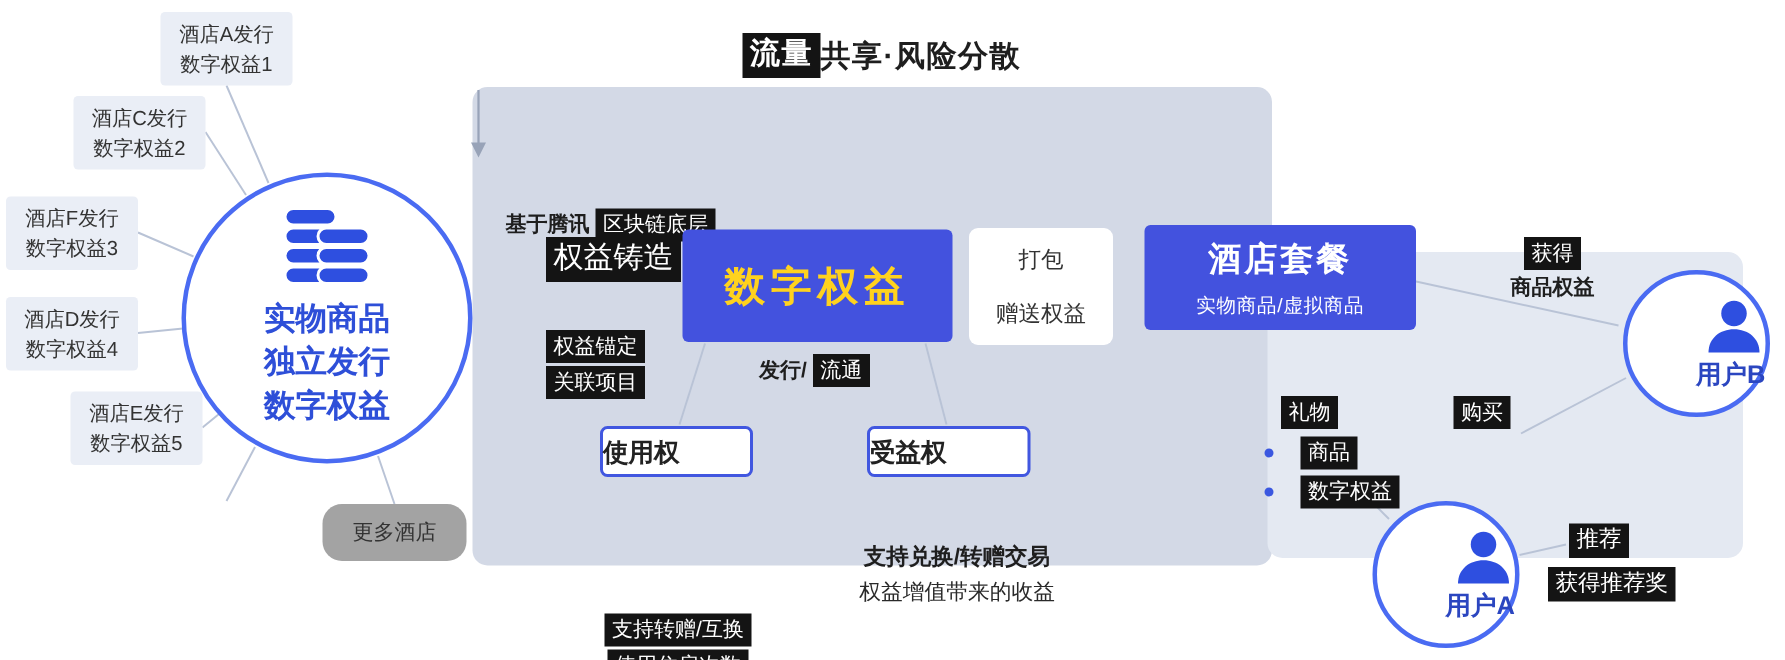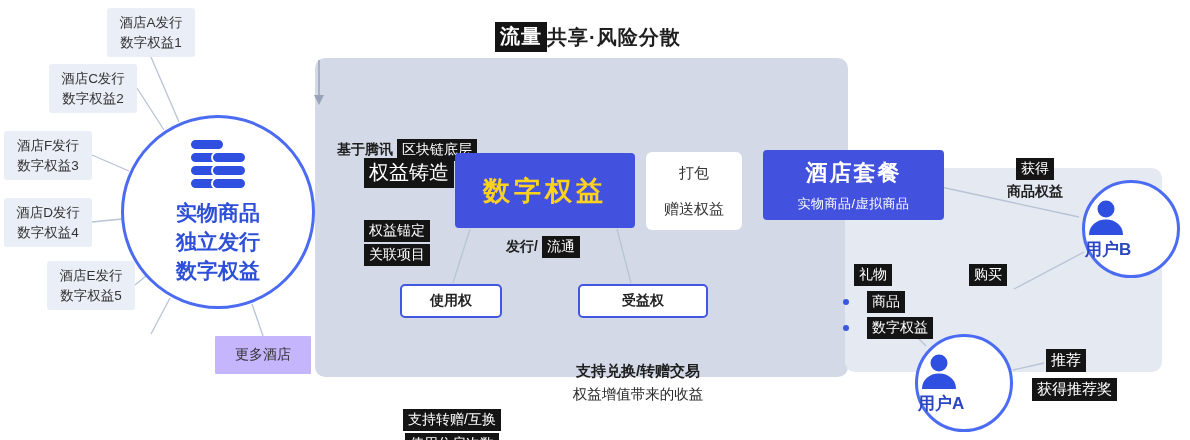--- a/index.html
+++ b/index.html
@@ -8,40 +8,40 @@
   .canvas { position:relative; width:1190px; height:440px; background:#fff; overflow:hidden; }
   .abs { position:absolute; z-index:2; }
   .panel { position:absolute; z-index:0; border-radius:10px; }
   .main-panel { left:315px; top:58px; width:533px; height:319px; background:#D3D9E6; }
   .right-panel { left:845px; top:168px; width:317px; height:204px; background:#E4E9F2; }
   .connectors { position:absolute; left:0; top:0; z-index:1; }
   .blk { display:block; }
   .hl { background:#141414; color:#fff; padding:1px 5px 2px; display:inline-block; line-height:1.35; }
   .title { left:495px; top:22px; font-size:20px; font-weight:bold; color:#1e1e1e; letter-spacing:1px; display:flex; align-items:center; }
   .hotel-box { width:88px; background:#EAEEF6; border-radius:3px; text-align:center; font-size:13.5px; line-height:1.45; padding:5px 2px; color:#333; }
-  .more-box { width:96px; background:#c4b5fd; border-radius:1px; text-align:center; font-size:14px; padding:10px 2px; color:#333; }
+  .more-box { width:96px; background:#a3a3a3; border-radius:13px; text-align:center; font-size:14px; padding:10px 2px; color:#333; }
   .issuer-circle { left:121px; top:115px; width:194px; height:194px; border:3px solid #4A6BF2; border-radius:50%; background:#fff; display:flex; flex-direction:column; align-items:center; justify-content:center; gap:9px; }
   .issuer-text { font-size:21px; font-weight:bold; color:#2E4FD8; text-align:center; line-height:1.38; }
   .blue-box { background:#4352DE; border-radius:4px; display:flex; flex-direction:column; align-items:center; justify-content:center; }
   .digital-rights { left:455px; top:153px; width:180px; height:75px; }
   .dr-text { color:#FFD21E; font-size:27px; font-weight:bold; letter-spacing:4px; }
   .package-box { left:646px; top:152px; width:96px; height:78px; background:#fff; border-radius:6px; display:flex; flex-direction:column; align-items:center; justify-content:space-between; padding:12px 0 11px; font-size:15px; color:#333; }
   .hotel-package { left:763px; top:150px; width:181px; height:70px; }
   .hp-title { color:#fff; font-size:22px; font-weight:bold; letter-spacing:2px; }
   .hp-sub { color:#ffffff; font-size:13px; margin-top:7px; letter-spacing:0.5px; }
-  .chip { background:#fff; border:2px solid #4157E0; border-radius:5px; display:flex; align-items:center; justify-content:center; font-size:14px; font-weight:bold; color:#222; }
+  .chip { background:#fff; border:2px solid #4157E0; border-radius:5px; display:flex; align-items:center; justify-content:flex-start; font-size:17px; font-weight:bold; color:#222; }
   .chip-usage { left:400px; top:284px; width:102px; height:34px; }
-  .chip-benefit { left:578px; top:284px; width:130px; height:34px; }
+  .chip-benefit { left:578px; top:284px; width:109px; height:34px; }
   .seg-row { display:flex; align-items:center; gap:4px; font-size:14px; }
   .seg-bold { font-weight:bold; color:#1e1e1e; }
   .stack2 div + div { margin-top:2px; }
   .note { text-align:center; }
   .note .n1 { font-size:15px; font-weight:bold; color:#1e1e1e; display:block; }
   .note .n2 { font-size:14.5px; color:#2a2a2a; display:block; margin-top:4px; }
-  .user-circle { width:98px; height:98px; border:3px solid #4A6BF2; border-radius:50%; background:#fff; display:flex; flex-direction:column; align-items:flex-start; justify-content:center; gap:1px; }
+  .user-circle { width:98px; height:98px; border:3px solid #4A6BF2; border-radius:50%; background:#fff; display:flex; flex-direction:column; align-items:flex-end; justify-content:center; gap:1px; }
   .user-a { left:915px; top:334px; }
   .user-b { left:1082px; top:180px; }
   .user-label { font-size:17px; font-weight:bold; color:#2B46C0; }
   .goods-row { display:flex; align-items:center; gap:18px; margin-bottom:4px; }
   .dot { width:6px; height:6px; border-radius:50%; background:#3A57E0; flex:0 0 auto; }
   .center { text-align:center;margin-top:43px; }
   .obtain-rest { display:block; font-size:14px; font-weight:bold; color:#1e1e1e; margin-top:3px; }
 </style>
 </head>
 <body>

